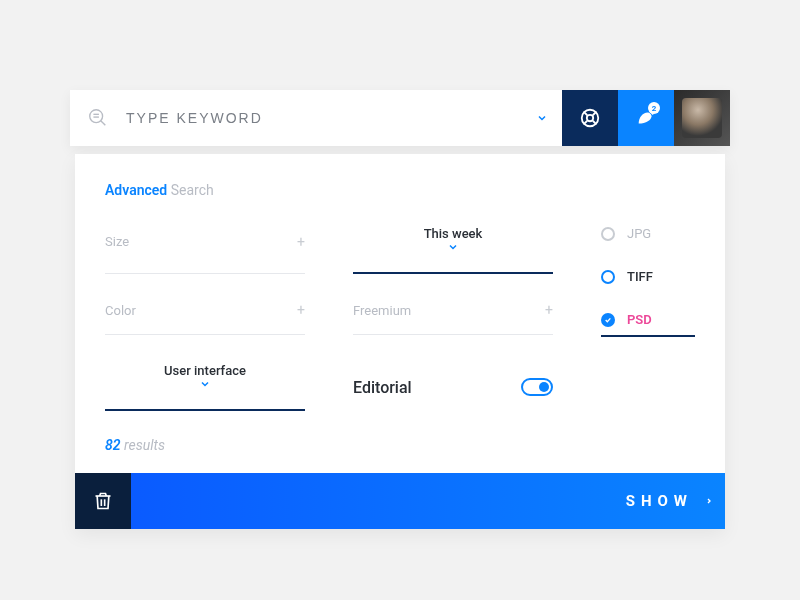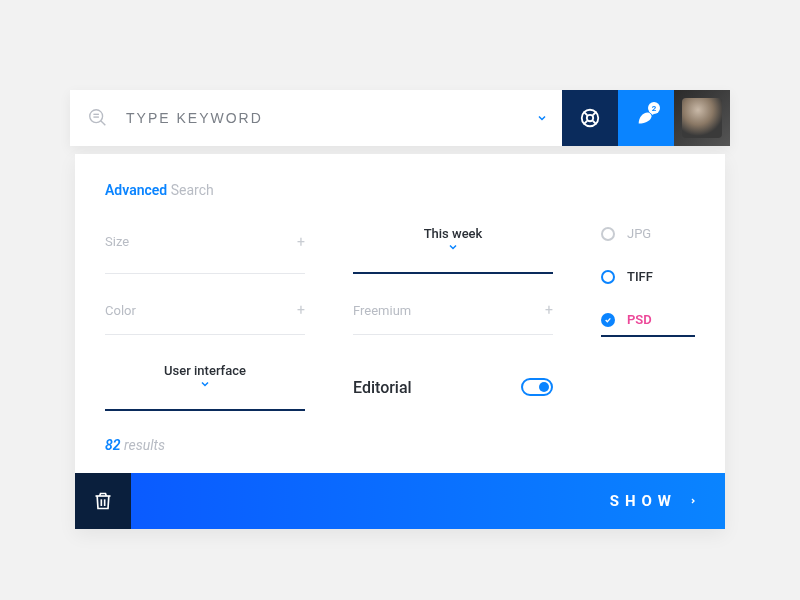--- a/index.html
+++ b/index.html
@@ -189,21 +189,21 @@
     align-items: center;
     justify-content: center;
     color: #fff;
   }
   .show {
     flex: 1;
     background: linear-gradient(90deg, #0a5bff, #0a84ff);
     display: flex;
     align-items: center;
     justify-content: flex-end;
-    padding-right: 28px;
+    padding-right: 12px;
     color: #fff;
     font-weight: 700;
     letter-spacing: 6px;
     font-size: 15px;
     gap: 12px;
   }
 </style>
 </head>
 <body>
 

